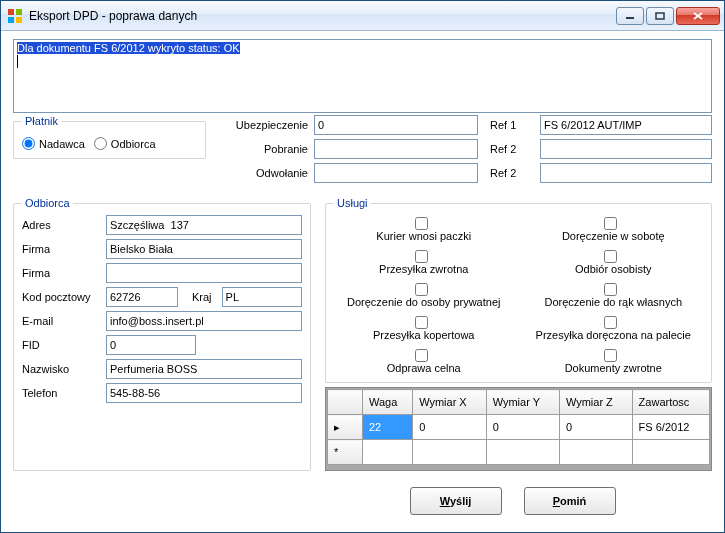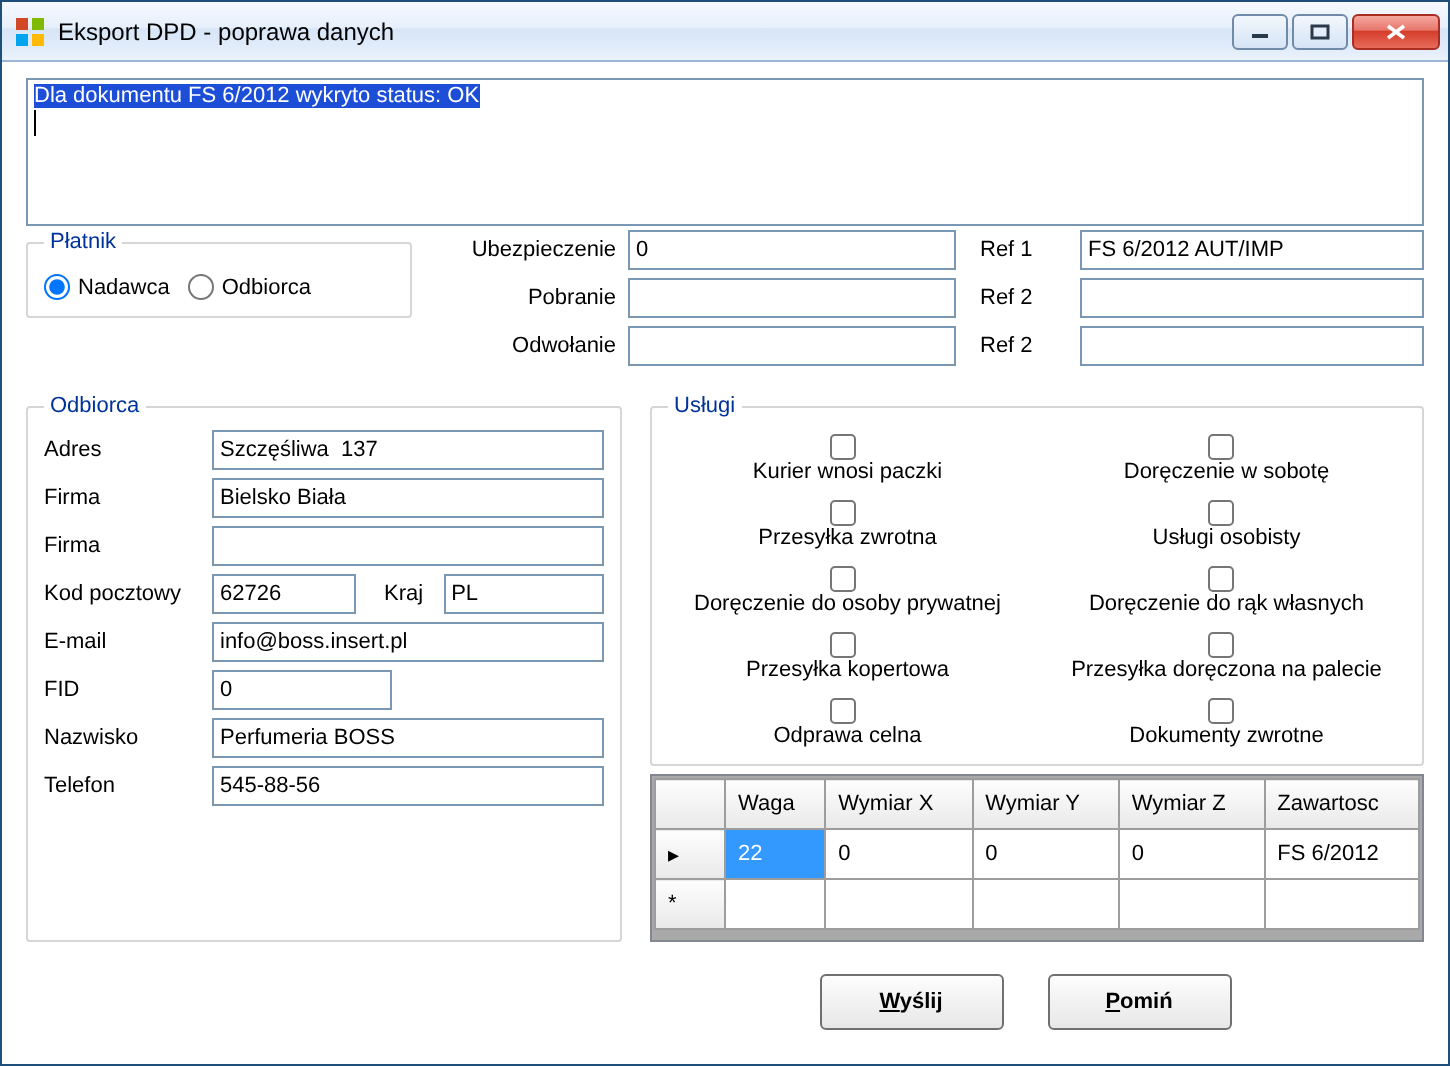--- a/index.html
+++ b/index.html
@@ -347,21 +347,21 @@
               <label>
                 <input type="checkbox" style="">
                 <span>Doręczenie w sobotę</span>
               </label>
               <label>
                 <input type="checkbox" style="">
                 <span>Przesyłka zwrotna</span>
               </label>
               <label>
                 <input type="checkbox" style="">
-                <span>Usługi osobisty</span>
+                <span>Odbiór osobisty</span>
               </label>
               <label>
                 <input type="checkbox" style="">
                 <span>Doręczenie do osoby prywatnej</span>
               </label>
               <label>
                 <input type="checkbox" style="">
                 <span>Doręczenie do rąk własnych</span>
               </label>
               <label>

